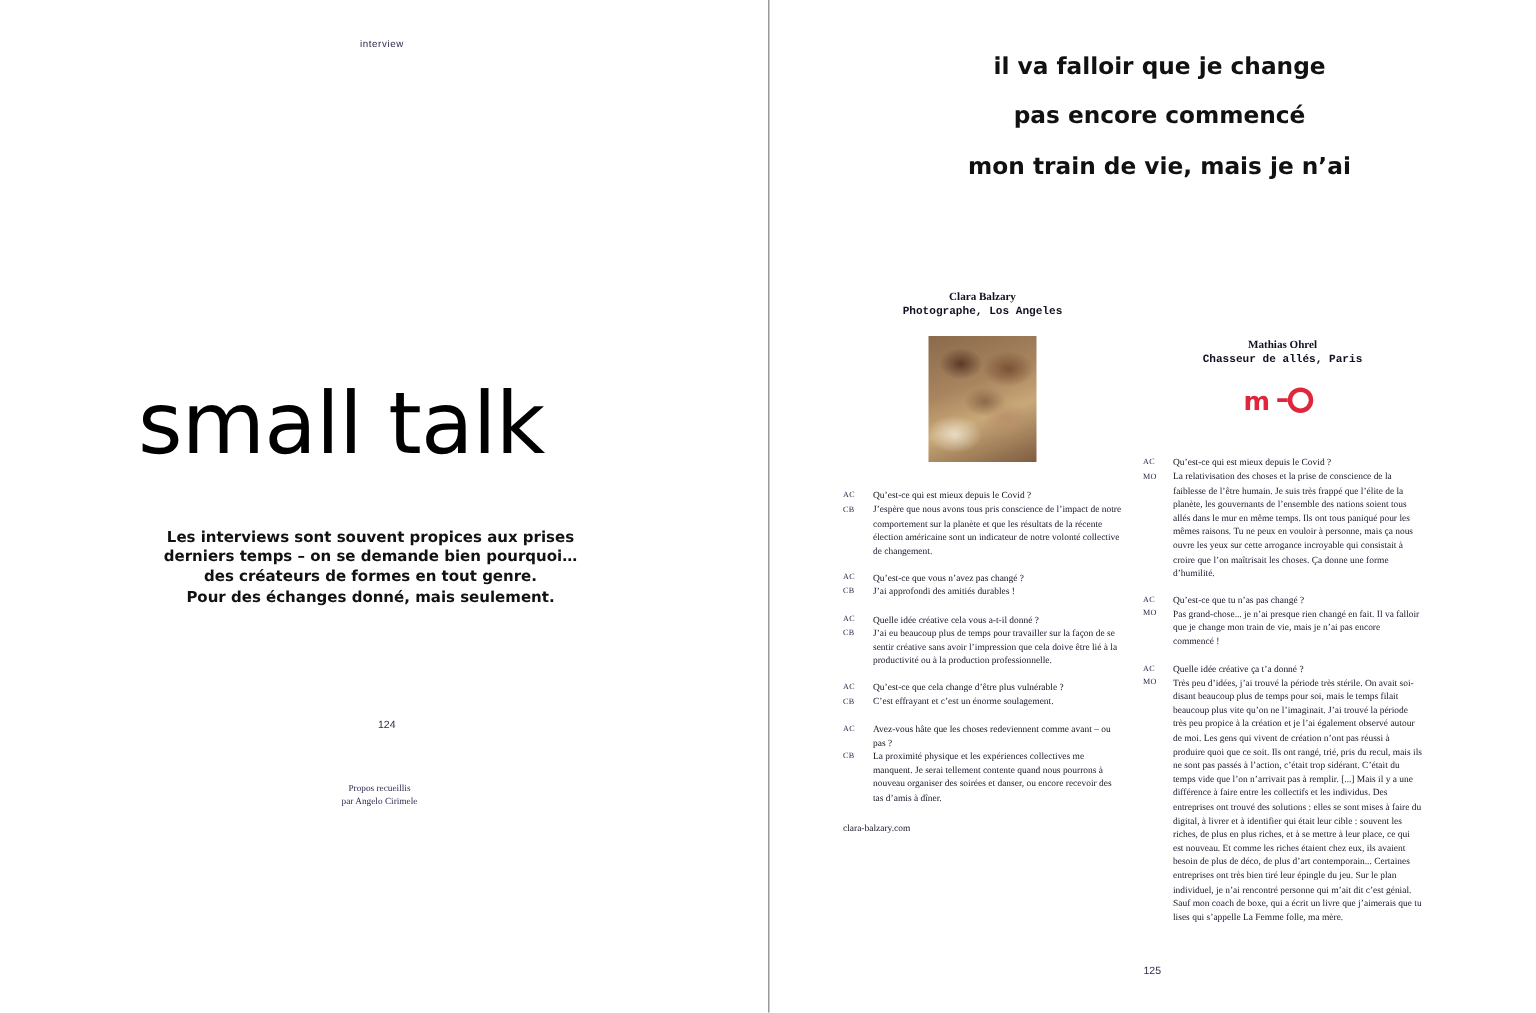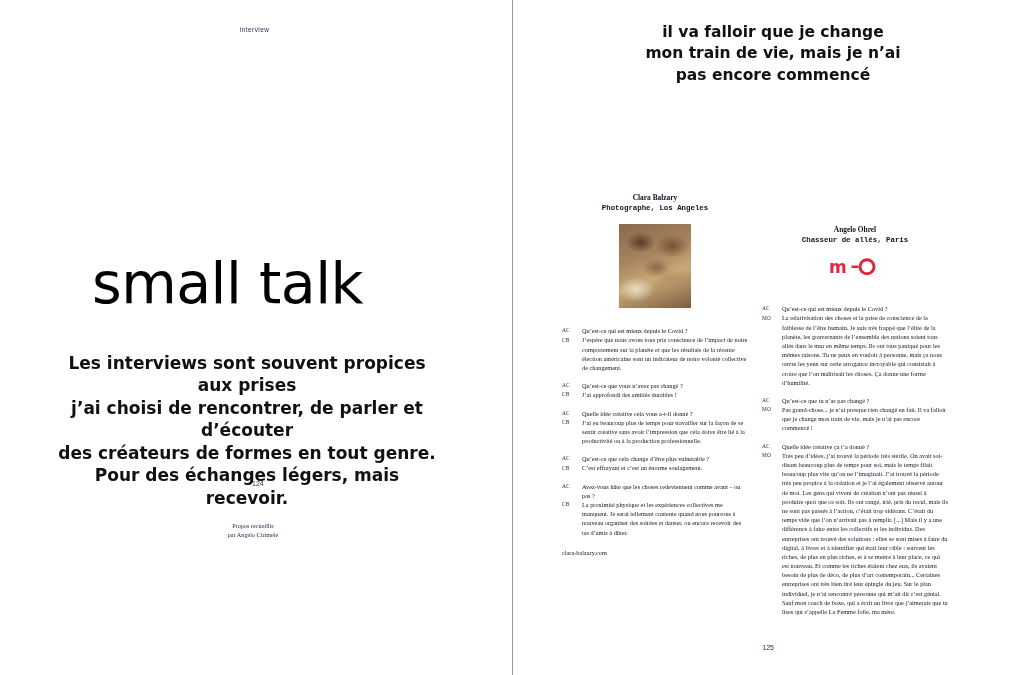--- a/index.html
+++ b/index.html
@@ -59,21 +59,21 @@
     color: #000000;
   }
   .standfirst {
     position: absolute;
     left: 52px;
     top: 352px;
     width: 390px;
     text-align: center;
     font-family: "DejaVu Sans", sans-serif;
     font-weight: 700;
-    font-size: 17px;
+    font-size: 10px;
     line-height: 1.32;
     color: #111111;
   }
   .standfirst p { margin: 0; }
   .byline-credit {
     position: absolute;
     left: 188px;
     top: 522px;
     width: 130px;
     text-align: center;
@@ -102,21 +102,21 @@
     left: 96px;
     top: 22px;
     width: 330px;
     text-align: center;
     font-family: "DejaVu Sans", sans-serif;
     font-weight: 700;
     font-size: 15.5px;
     line-height: 1.38;
     color: #111111;
   }
-  .kicker p { margin: 0; }
+  .kicker p { margin: 12px; }
 
   .col {
     position: absolute;
     width: 186px;
   }
   .col-a { left: 50px; top: 192px; }
   .col-b { left: 250px; top: 224px; }
 
   .person {
     text-align: center;
@@ -191,38 +191,38 @@
 
   <div class="gutter"></div>
 
   <div class="page-left">
     <div class="running-head">interview</div>
 
     <div class="display-title">small talk</div>
 
     <div class="standfirst" id="standfirst">
         <p>Les interviews sont souvent propices aux prises</p>
-        <p>j’ai choisi de rencontrer, de parler et d’écouter</p>
+        <p>derniers temps – on se demande bien pourquoi…</p>
         <p>des créateurs de formes en tout genre.</p>
-        <p>Pour des échanges légers, mais recevoir.</p>
+        <p>Pour des échanges donné, mais seulement.</p>
       </div>
 
     <div class="byline-credit" id="credit">
         <div>Propos recueillis</div>
         <div>par Angelo Cirimele</div>
       </div>
 
     <div class="folio folio-left">124</div>
   </div>
 
   <div class="page-right">
     <div class="kicker" id="kicker">
         <p>il va falloir que je change</p>
+        <p>pas encore commencé</p>
         <p>mon train de vie, mais je n’ai</p>
-        <p>pas encore commencé</p>
       </div>
 
     <div class="col col-a" id="col-clara">
         <div class="person">
           <span class="p-name">Clara Balzary</span>
           <span class="p-role">Photographe, Los Angeles</span>
         </div>
         <div class="photo"></div>
         <div class="qa-block">
           <div class="qa-row qa-q">
@@ -271,21 +271,21 @@
           </div>
           <div class="qa-row qa-a">
             <div class="spk">CB</div>
             <div class="qa-text">La proximité physique et les expériences collectives me manquent. Je serai tellement contente quand nous pourrons à nouveau organiser des soirées et danser, ou encore recevoir des tas d’amis à dîner.</div>
           </div>
         </div>
         <div class="site">clara-balzary.com</div>
       </div>
     <div class="col col-b" id="col-mathias">
         <div class="person">
-          <span class="p-name">Angelo Ohrel</span>
+          <span class="p-name">Mathias Ohrel</span>
           <span class="p-role">Chasseur de allés, Paris</span>
         </div>
         <div class="logo-mo"><svg width="52" height="22" viewBox="0 0 104 44" xmlns="http://www.w3.org/2000/svg">
             <text x="0" y="34" font-family="DejaVu Sans, sans-serif" font-weight="700" font-size="34" fill="#e0263c">m</text>
             <rect x="45" y="19" width="14" height="5" fill="#e0263c"></rect>
             <circle cx="76" cy="21.5" r="14" fill="none" stroke="#e0263c" stroke-width="6"></circle>
           </svg></div>
         <div class="qa-block">
           <div class="qa-row qa-q">
             <div class="spk">AC</div>

